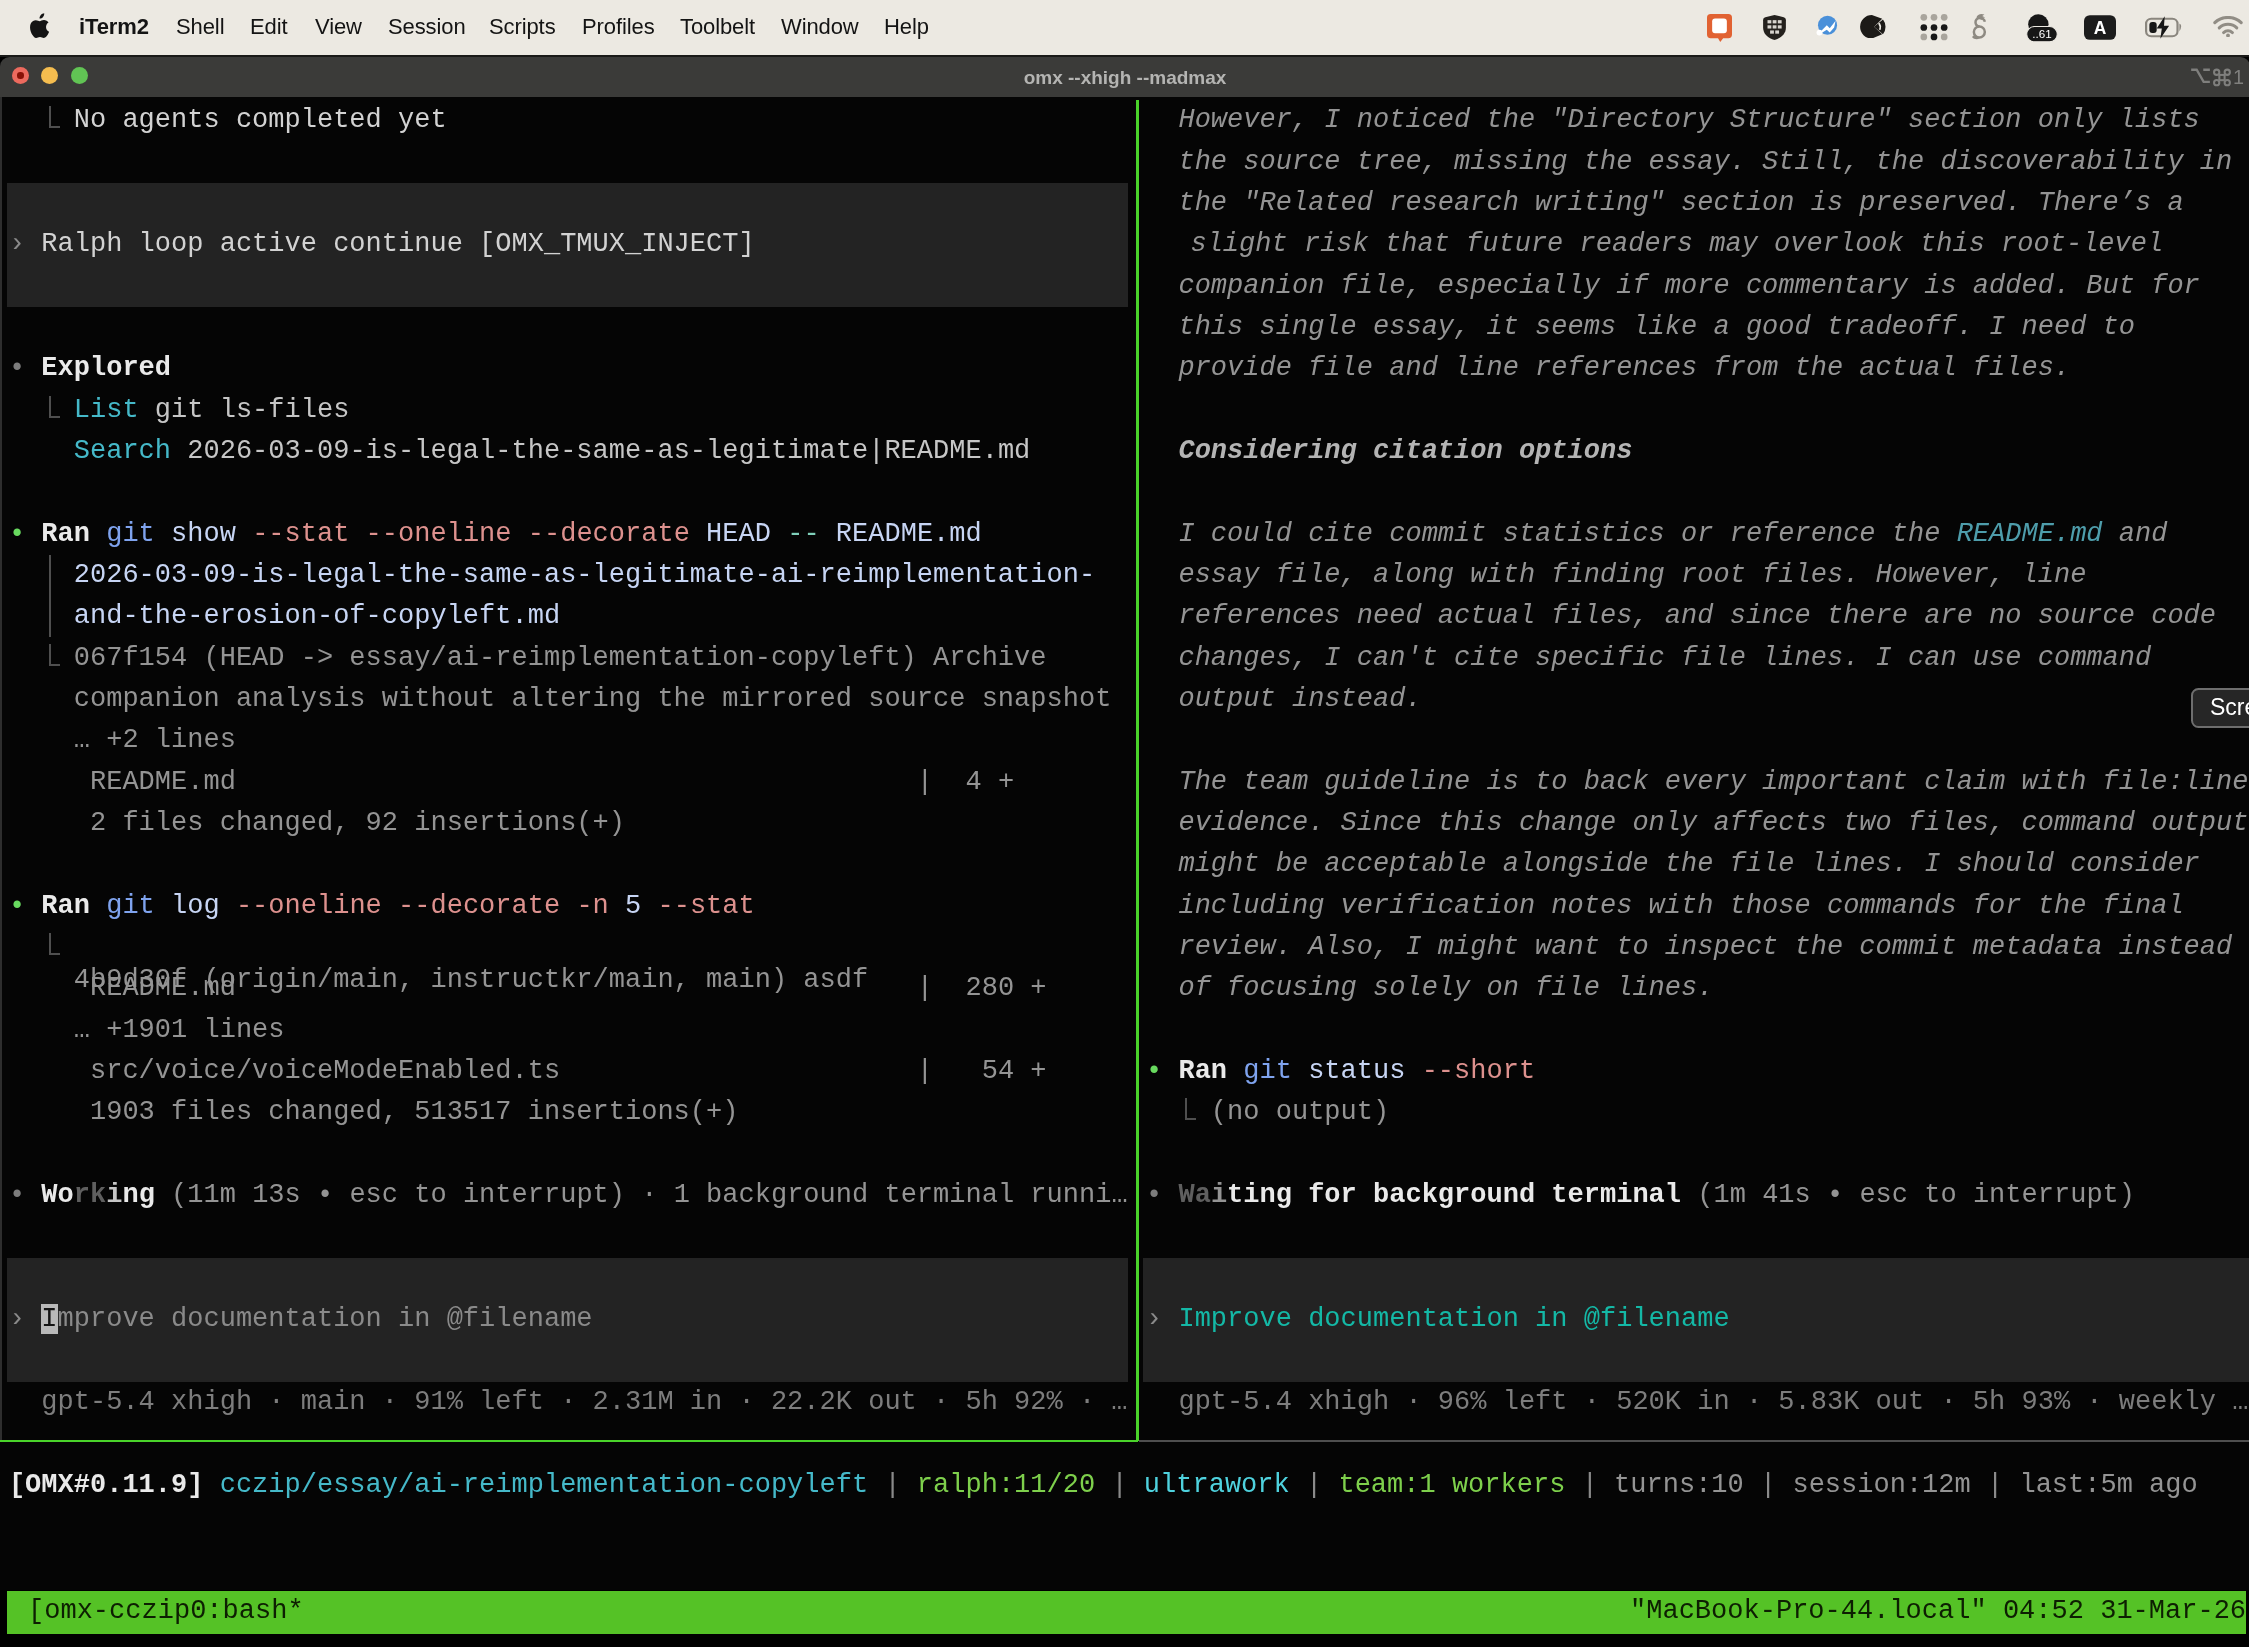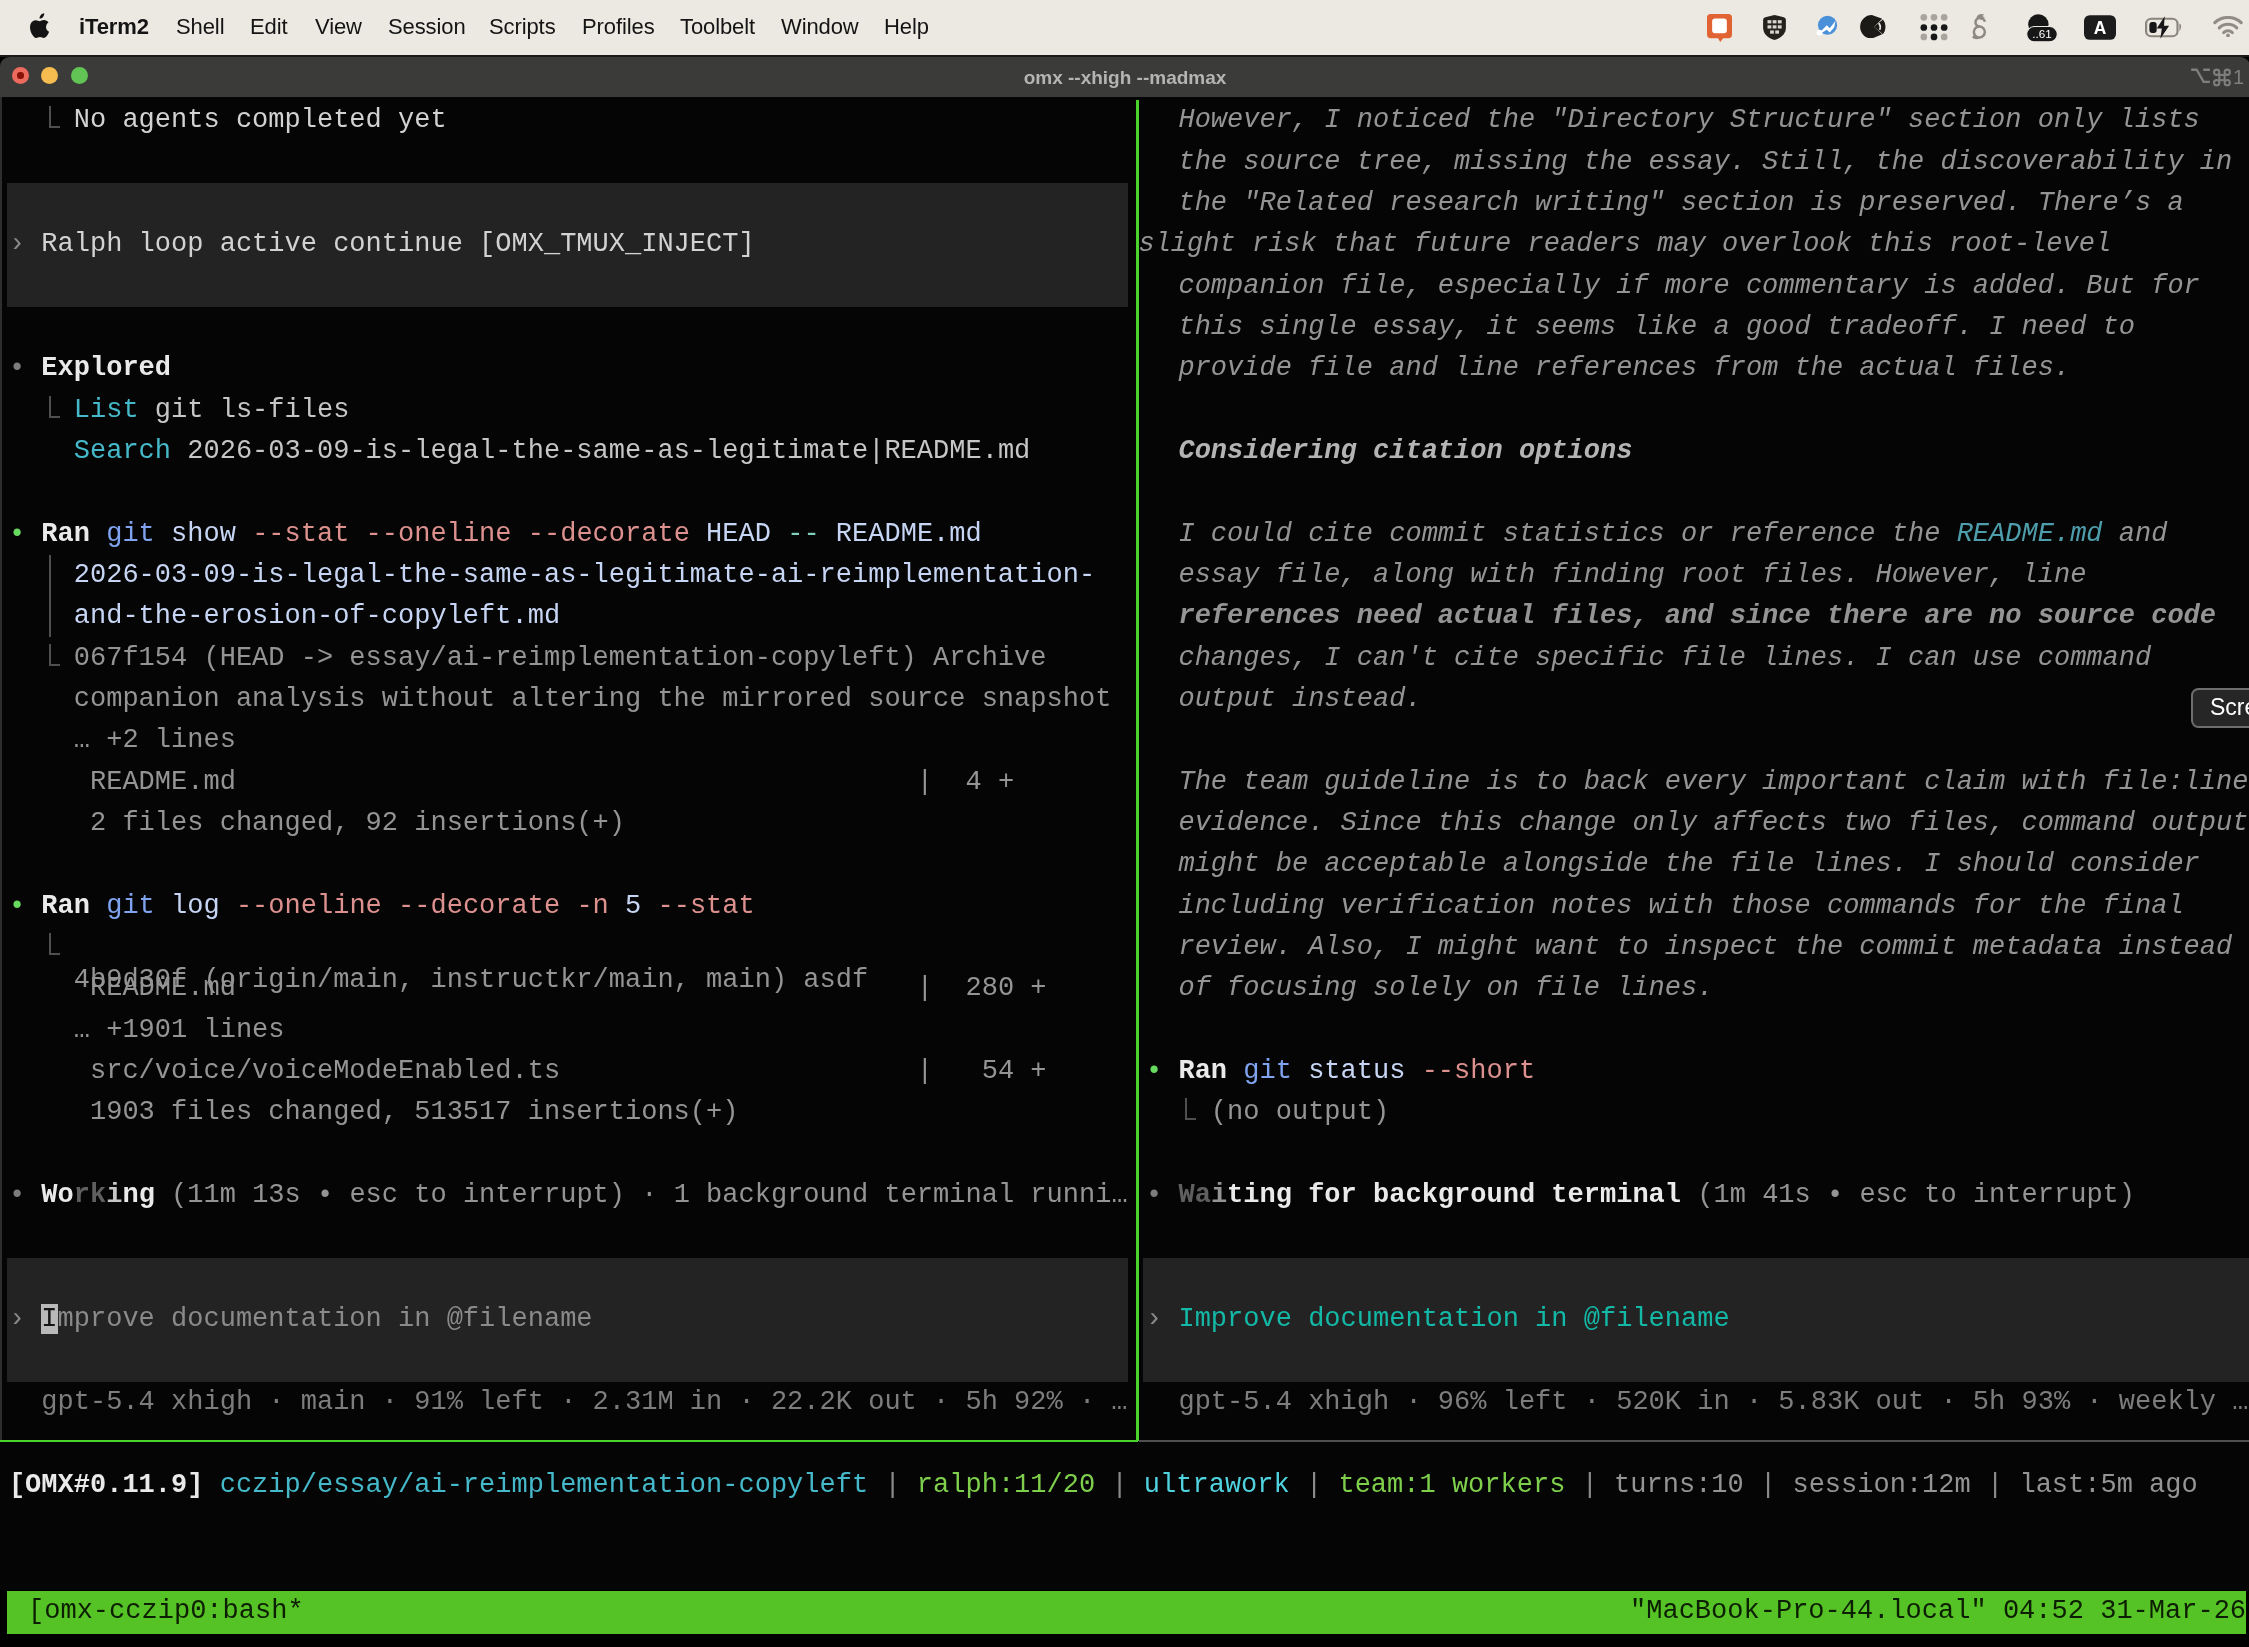--- a/index.html
+++ b/index.html
@@ -145,28 +145,28 @@
 <div class="tl" style="left:8.9px;top:1010px;"><span>    </span><span style="color:#949494;">… +1901 lines</span></div>
 <div class="tl" style="left:8.9px;top:1051px;"><span>     </span><span style="color:#949494;">src/voice/voiceModeEnabled.ts</span><span>                      </span><span style="color:#949494;">|   54 +</span></div>
 <div class="tl" style="left:8.9px;top:1092px;"><span>     </span><span style="color:#949494;">1903 files changed, 513517 insertions(+)</span></div>
 <div class="tl" style="left:8.9px;top:1175px;"><span style="color:#7d7d7d;">•</span><span> </span><span style="color:#eaeaea;font-weight:bold;">Wo</span><span style="color:#5f5f5f;font-weight:bold;">rk</span><span style="color:#c6c6c6;font-weight:bold;">i</span><span style="color:#eaeaea;font-weight:bold;">ng</span><span style="color:#949494;"> (11m 13s • esc to interrupt) · 1 background terminal runni…</span></div>
 <div class="tl" style="left:8.9px;top:1299px;"><span style="color:#8a8a8a;">›</span><span> </span><span style="color:#141414;background:#b9b9b9;">I</span><span style="color:#8a8a8a;">mprove documentation in @filename</span></div>
 <div class="tl" style="left:8.9px;top:1382px;"><span>  </span><span style="color:#7d7d7d;">gpt-5.4 xhigh · main · 91% left · 2.31M in · 22.2K out · 5h 92% · …</span></div>
 <div class="tl" style="left:8.9px;top:1465px;"><span style="color:#eaeaea;font-weight:bold;">[OMX#0.11.9]</span><span> </span><span style="color:#45b9c9;">cczip/essay/ai-reimplementation-copyleft</span><span> </span><span style="color:#8a8a8a;">|</span><span> </span><span style="color:#7ed04c;">ralph:11/20</span><span> </span><span style="color:#8a8a8a;">|</span><span> </span><span style="color:#4fd2de;">ultrawork</span><span> </span><span style="color:#8a8a8a;">|</span><span> </span><span style="color:#7ed04c;">team:1 workers</span><span> </span><span style="color:#8a8a8a;">|</span><span> </span><span style="color:#949494;">turns:10</span><span> </span><span style="color:#8a8a8a;">|</span><span> </span><span style="color:#949494;">session:12m</span><span> </span><span style="color:#8a8a8a;">|</span><span> </span><span style="color:#949494;">last:5m ago</span></div>
 <div class="tl" style="left:1146px;top:100px;"><span>  </span><span style="color:#949494;font-style:italic;">However, I noticed the "Directory Structure" section only lists</span></div>
 <div class="tl" style="left:1146px;top:142px;"><span>  </span><span style="color:#949494;font-style:italic;">the source tree, missing the essay. Still, the discoverability in</span></div>
 <div class="tl" style="left:1146px;top:183px;"><span>  </span><span style="color:#949494;font-style:italic;">the "Related research writing" section is preserved. There’s a</span></div>
-<div class="tl" style="left:1106px;top:224px;"><span>  </span><span style="color:#949494;font-style:italic;">slight risk that future readers may overlook this root-level</span></div>
+<div class="tl" style="left:1158px;top:224px;"><span>  </span><span style="color:#949494;font-style:italic;">slight risk that future readers may overlook this root-level</span></div>
 <div class="tl" style="left:1146px;top:266px;"><span>  </span><span style="color:#949494;font-style:italic;">companion file, especially if more commentary is added. But for</span></div>
 <div class="tl" style="left:1146px;top:307px;"><span>  </span><span style="color:#949494;font-style:italic;">this single essay, it seems like a good tradeoff. I need to</span></div>
 <div class="tl" style="left:1146px;top:348px;"><span>  </span><span style="color:#949494;font-style:italic;">provide file and line references from the actual files.</span></div>
 <div class="tl" style="left:1146px;top:431px;"><span>  </span><span style="color:#b4b4b4;font-weight:bold;font-style:italic;">Considering citation options</span></div>
 <div class="tl" style="left:1146px;top:514px;"><span>  </span><span style="color:#949494;font-style:italic;">I could cite commit statistics or reference the </span><span style="color:#4e9dab;font-style:italic;">README.md</span><span style="color:#949494;font-style:italic;"> and</span></div>
 <div class="tl" style="left:1146px;top:555px;"><span>  </span><span style="color:#949494;font-style:italic;">essay file, along with finding root files. However, line</span></div>
-<div class="tl" style="left:1146px;top:596px;font-weight:bold;"><span>  </span><span style="color:#949494;font-style:italic;">references need actual files, and since there are no source code</span></div>
+<div class="tl" style="left:1146px;top:596px;"><span>  </span><span style="color:#949494;font-style:italic;">references need actual files, and since there are no source code</span></div>
 <div class="tl" style="left:1146px;top:638px;"><span>  </span><span style="color:#949494;font-style:italic;">changes, I can't cite specific file lines. I can use command</span></div>
 <div class="tl" style="left:1146px;top:679px;"><span>  </span><span style="color:#949494;font-style:italic;">output instead.</span></div>
 <div class="tl" style="left:1146px;top:762px;"><span>  </span><span style="color:#949494;font-style:italic;">The team guideline is to back every important claim with file:line</span></div>
 <div class="tl" style="left:1146px;top:803px;"><span>  </span><span style="color:#949494;font-style:italic;">evidence. Since this change only affects two files, command output</span></div>
 <div class="tl" style="left:1146px;top:844px;"><span>  </span><span style="color:#949494;font-style:italic;">might be acceptable alongside the file lines. I should consider</span></div>
 <div class="tl" style="left:1146px;top:886px;"><span>  </span><span style="color:#949494;font-style:italic;">including verification notes with those commands for the final</span></div>
 <div class="tl" style="left:1146px;top:927px;"><span>  </span><span style="color:#949494;font-style:italic;">review. Also, I might want to inspect the commit metadata instead</span></div>
 <div class="tl" style="left:1146px;top:968px;"><span>  </span><span style="color:#949494;font-style:italic;">of focusing solely on file lines.</span></div>
 <div class="tl" style="left:1146px;top:1051px;"><span style="color:#68da5f;">•</span><span> </span><span style="color:#eaeaea;font-weight:bold;">Ran</span><span> </span><span style="color:#7fa3ee;">git</span><span> </span><span style="color:#c7d5f4;">status</span><span> </span><span style="color:#dd918e;">--short</span></div>
 <div class="tl" style="left:1146px;top:1092px;"><span>    </span><span style="color:#949494;">(no output)</span></div>

